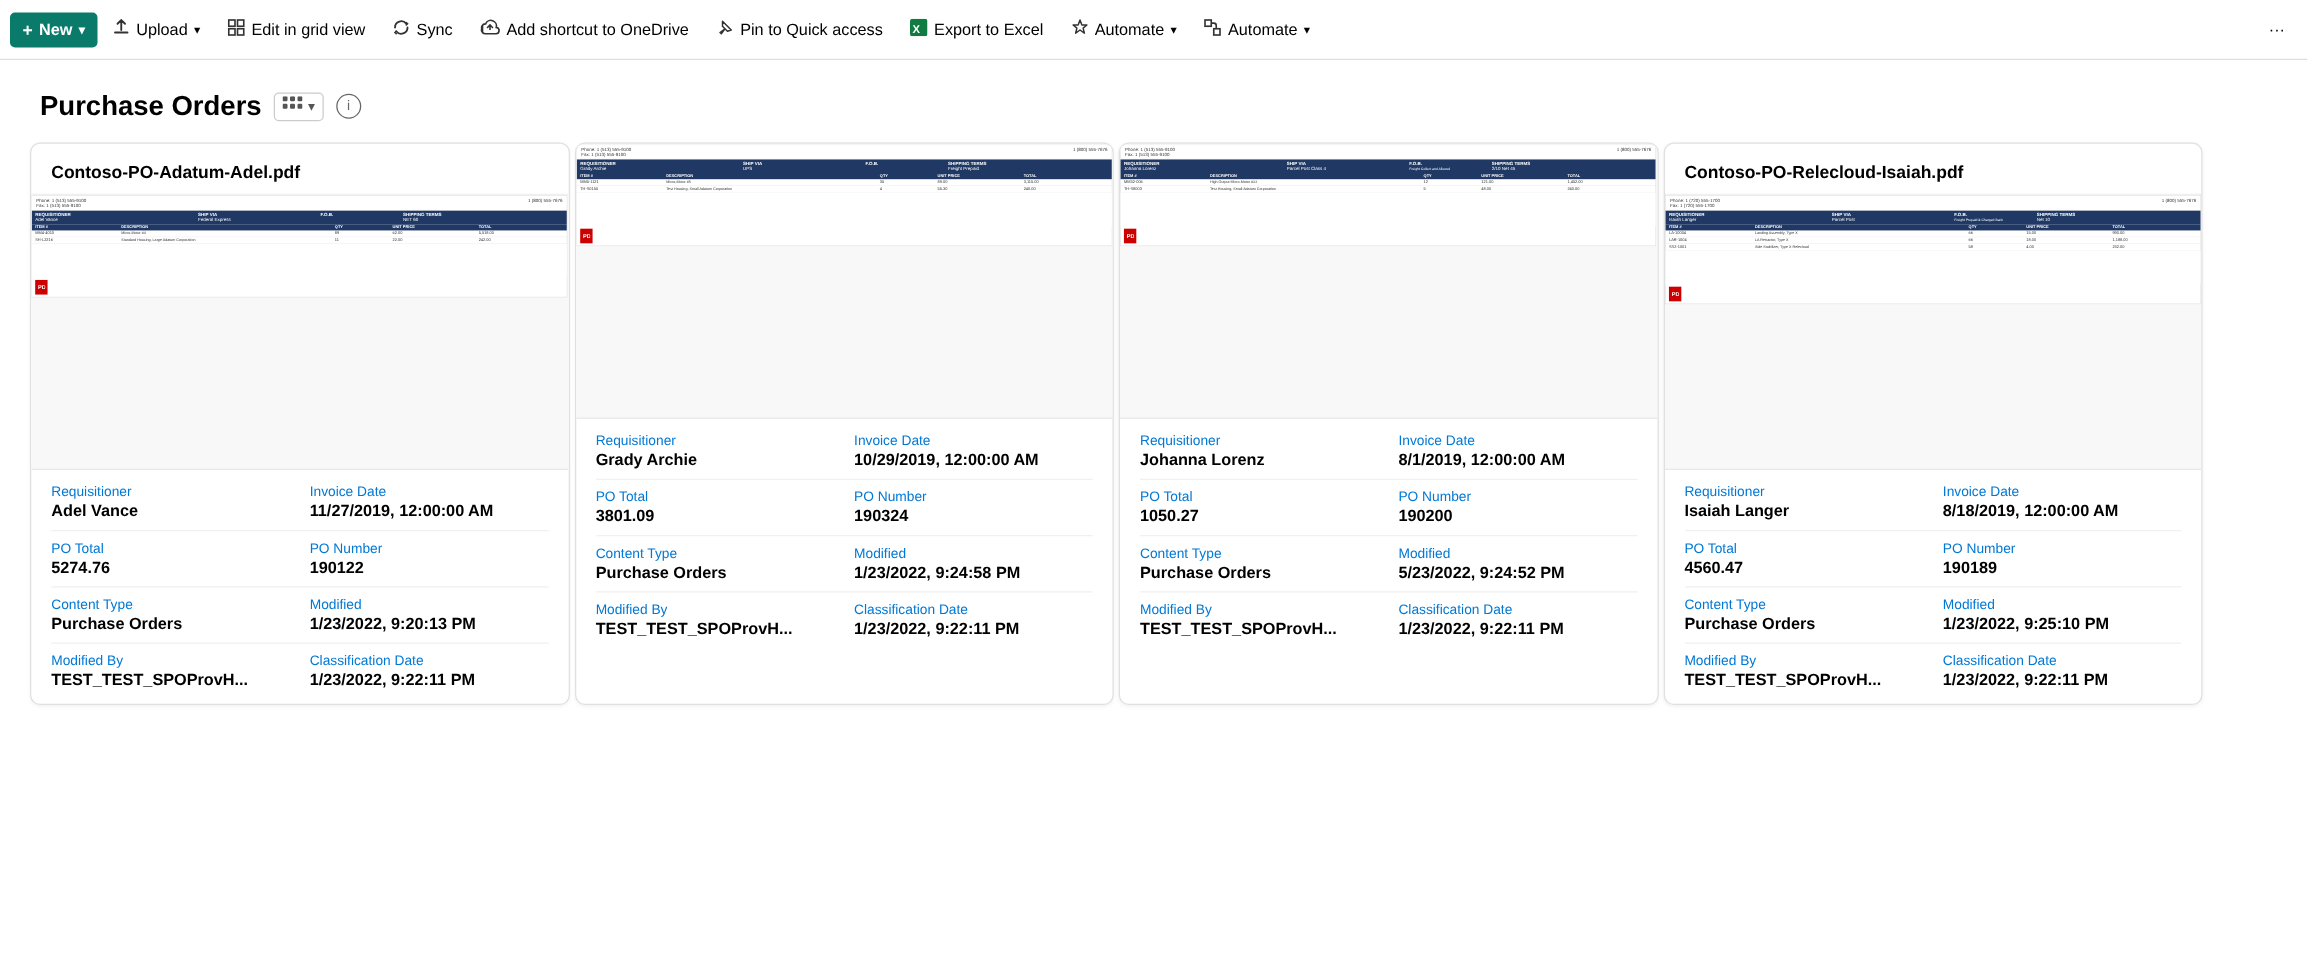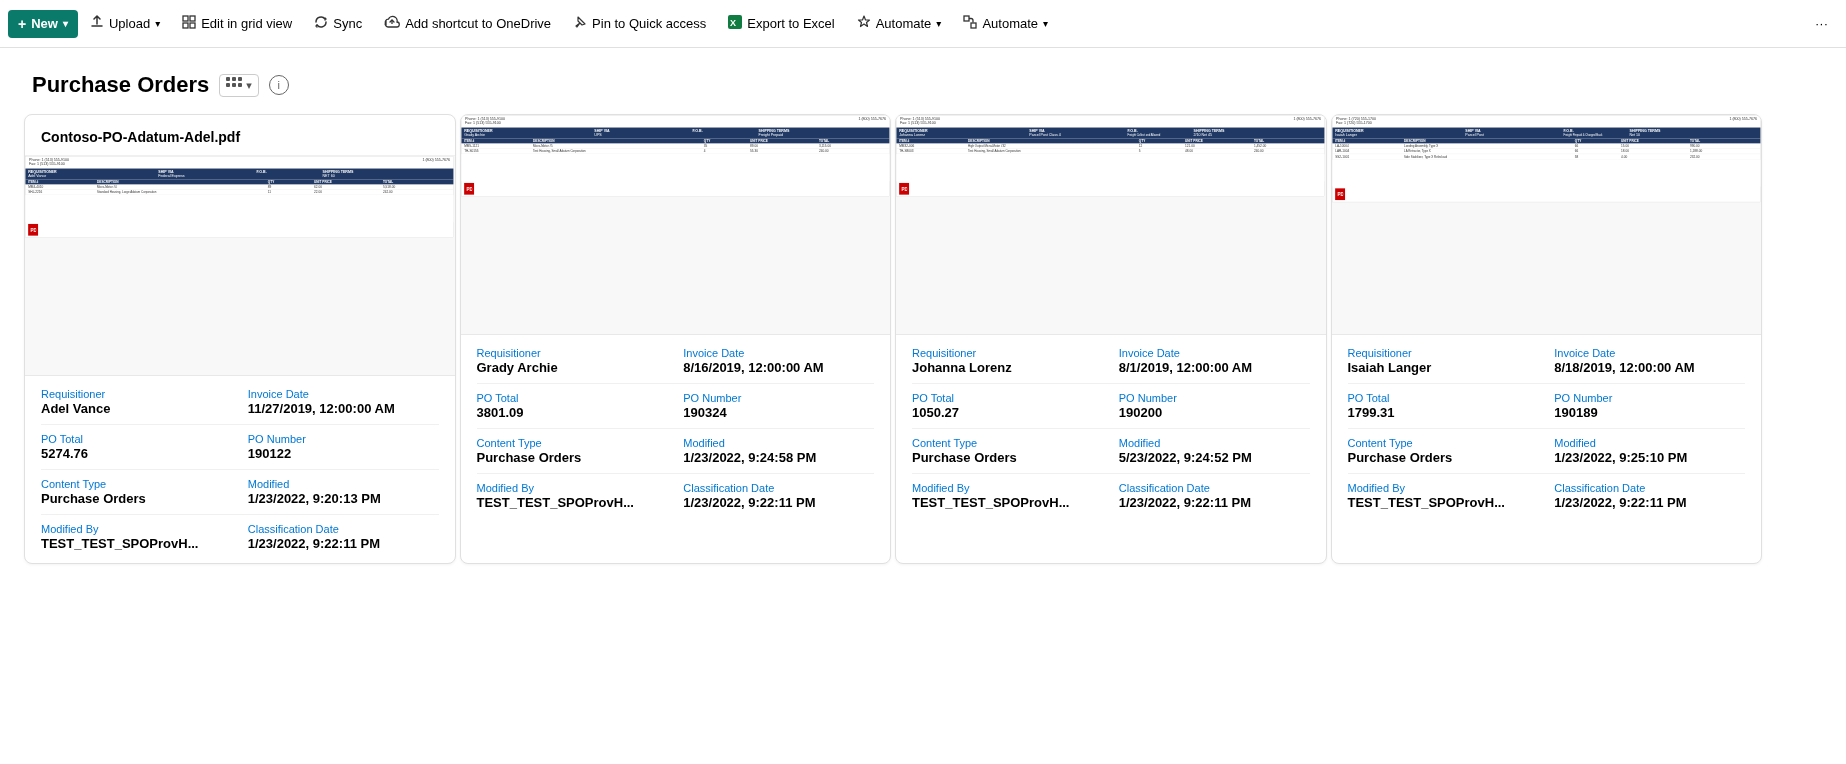--- a/index.html
+++ b/index.html
@@ -449,21 +449,21 @@
       </div>
     </div>
     <div class="card-meta">
       <div class="meta-grid">
         <div class="meta-item">
           <div class="meta-label">Requisitioner</div>
           <div class="meta-value">Grady Archie</div>
         </div>
         <div class="meta-item">
           <div class="meta-label">Invoice Date</div>
-          <div class="meta-value">8/16/2019, 12:00:00 AM</div>
+          <div class="meta-value">10/29/2019, 12:00:00 AM</div>
         </div>
       </div>
       <div class="meta-divider"></div>
       <div class="meta-grid">
         <div class="meta-item">
           <div class="meta-label">PO Total</div>
           <div class="meta-value">3801.09</div>
         </div>
         <div class="meta-item">
           <div class="meta-label">PO Number</div>
@@ -586,20 +586,21 @@
           <div class="meta-value">TEST_TEST_SPOProvH...</div>
         </div>
         <div class="meta-item">
           <div class="meta-label">Classification Date</div>
           <div class="meta-value">1/23/2022, 9:22:11 PM</div>
         </div>
       </div>
     </div>
   </div>
     <div class="card">
+    <div class="card-title">Contoso-PO-Relecloud-Isaiah.pdf</div>
     <div class="card-preview">
       <div class="po-doc">
         <div class="po-header-row">
           <div>
             <div style="font-size:8px">Phone: 1 (720) 555-1700</div>
             <div style="font-size:8px">Fax: 1 (720) 555-1700</div>
           </div>
           <div style="font-size:8px">1 (800) 555-7676</div>
         </div>
         <div class="po-blue-bar">
@@ -660,21 +661,21 @@
         </div>
         <div class="meta-item">
           <div class="meta-label">Invoice Date</div>
           <div class="meta-value">8/18/2019, 12:00:00 AM</div>
         </div>
       </div>
       <div class="meta-divider"></div>
       <div class="meta-grid">
         <div class="meta-item">
           <div class="meta-label">PO Total</div>
-          <div class="meta-value">1799.31</div>
+          <div class="meta-value">4560.47</div>
         </div>
         <div class="meta-item">
           <div class="meta-label">PO Number</div>
           <div class="meta-value">190189</div>
         </div>
       </div>
       <div class="meta-divider"></div>
       <div class="meta-grid">
         <div class="meta-item">
           <div class="meta-label">Content Type</div>

